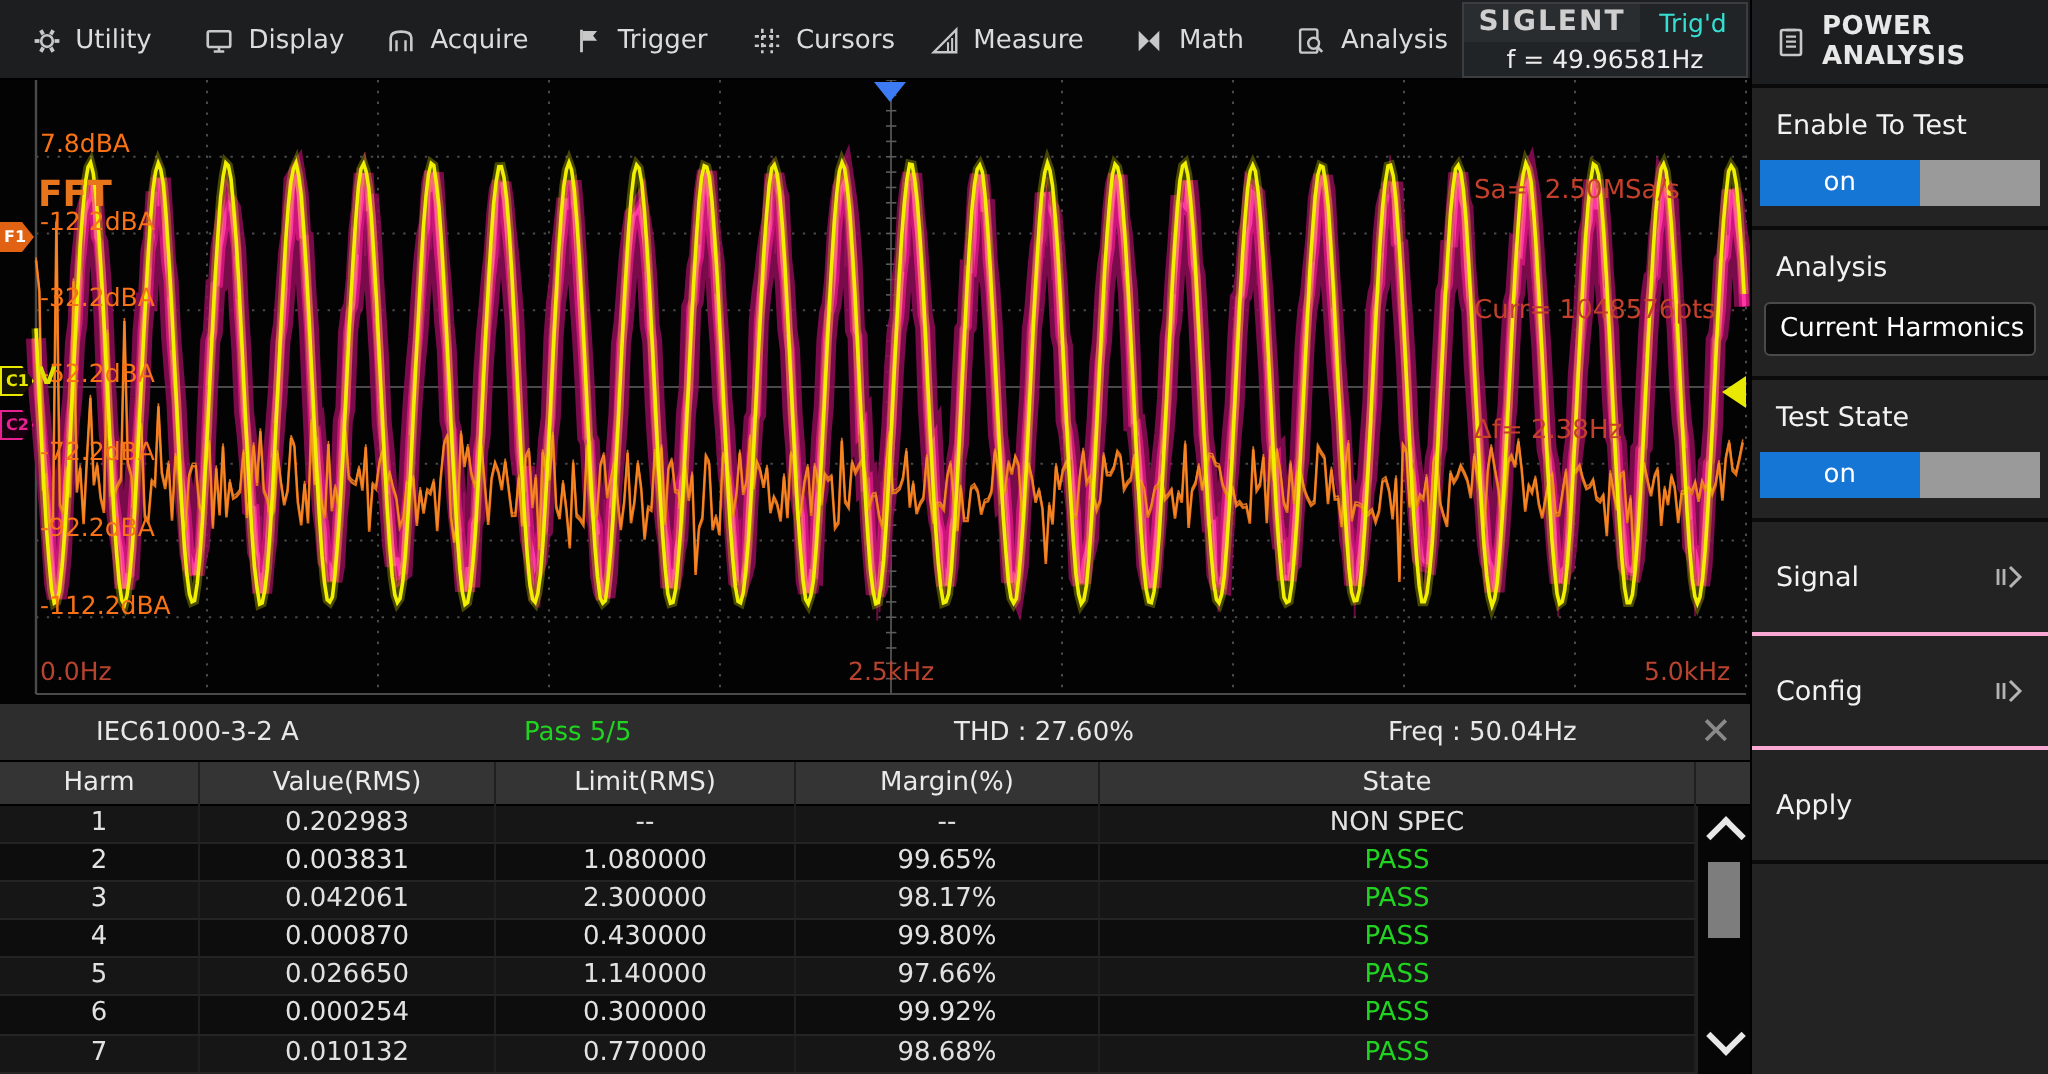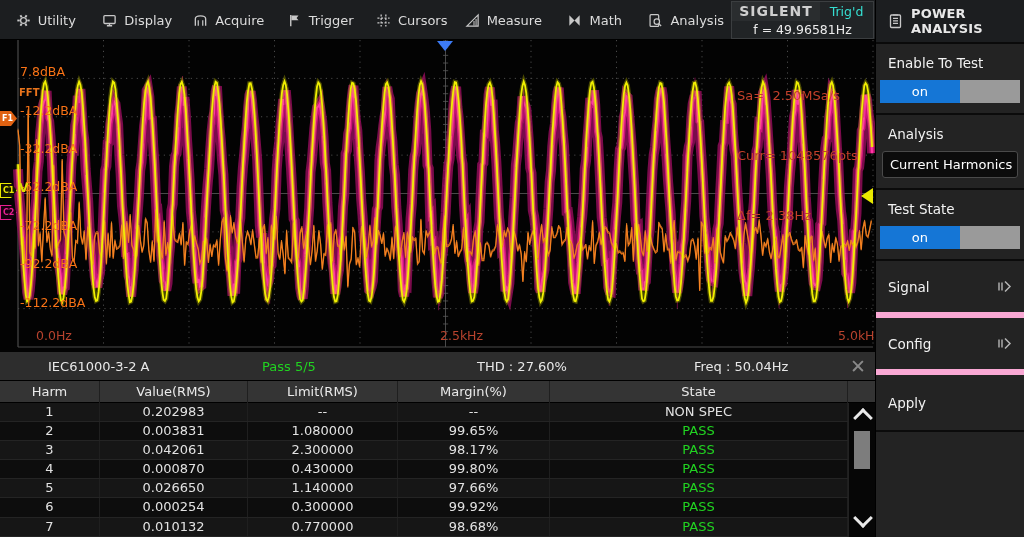--- a/index.html
+++ b/index.html
@@ -16,29 +16,29 @@
              background:#212426;border:1px solid #3b3e40;}
   .sig-row1{display:flex;height:19px;align-items:center;}
   .sig-logo{flex:0 0 88px;text-align:center;color:#cfcfcf;font-weight:bold;font-size:14px;
             letter-spacing:1px;background:#2a2d2f;height:100%;line-height:19px;}
   .trig{flex:1;text-align:center;color:#35dfd2;font-size:12.5px;}
   .sig-row2{height:17px;text-align:center;color:#ececec;font-size:12.5px;line-height:17px;}
   
   .scope{position:absolute;left:0;top:40px;width:875px;height:312px;background:#030303;}
   .scope svg{position:absolute;left:0;top:0;}
   .fft-label{position:absolute;color:#f97316;font-size:12.5px;white-space:nowrap;}
-  .axis-label{position:absolute;color:#b8432e;font-size:12.5px;padding-left:16px;}
+  .axis-label{position:absolute;color:#b8432e;font-size:12.5px;}
   .acq{position:absolute;left:737px;top:6px;color:#c4402b;font-size:13px;line-height:20px;white-space:pre;}
   .chtag{position:absolute;left:0;width:17px;height:15px;font-size:8px;font-weight:bold;
          display:flex;align-items:center;justify-content:flex-start;padding-left:2px;
          clip-path:polygon(0 0,11px 0,17px 50%,11px 100%,0 100%);}
   .tag-f1{background:#e06212;color:#fff;margin-top:22px;}
   .tag-c1{background:#151500;color:#e8e800;border:1px solid #e8e800;}
   .tag-c2{background:#180010;color:#e82090;border:1px solid #e82090;}
-  .fftname{position:absolute;left:19px;color:#e8741c;font-size:10px;font-weight:bold;}
+  .fftname{position:absolute;left:19px;color:#e8741c;font-size:18px;font-weight:bold;}
   .c1unit{position:absolute;left:19px;color:#e0e000;font-size:12px;font-weight:bold;}
   
   .table-area{position:absolute;left:0;top:352px;width:875px;height:185px;background:#0a0a0a;}
   .tstatus{position:absolute;left:0;top:0;width:875px;height:29px;background:#2d2d2d;border-bottom:1px solid #000;}
   .tstatus span{position:absolute;top:0;height:36px;line-height:29px;font-size:13px;color:#e8e8e8;text-align:center;}
   .pass-green{color:#21d421 !important;}
   .tclose{position:absolute;right:5px;top:1px;width:24px;height:27px;color:#8a8a8a;
           font-size:19px;line-height:27px;text-align:center;cursor:default;}
   .thead{position:absolute;left:0;top:29px;width:875px;height:22px;display:flex;background:#343434;border-bottom:1px solid #000;}
   .thead div{height:22px;line-height:22px;text-align:center;font-size:13px;color:#eaeaea;border-right:1px solid #1f1f1f;}
@@ -61,21 +61,21 @@
                 padding-left:13px;color:#e8e8e8;font-size:13px;font-weight:600;letter-spacing:.2px;
                 border-bottom:2px solid #0a0a0a;}
   .sec{border-bottom:2px solid #0b0b0b;background:#232323;padding:8px 4px 10px 4px;}
   .sec-label{color:#f2f2f2;font-size:13.5px;padding:3px 8px 0 8px;}
   .toggle{display:flex;height:23px;margin-top:9px;}
   .toggle .on{width:57%;background:#1576d6;color:#fff;font-size:13px;display:flex;align-items:center;justify-content:center;}
   .toggle .off{flex:1;background:#9a9a9a;}
   .dropdown{margin:9px 2px 0 2px;height:27px;background:#0c0c0c;border:1px solid #4a4a4a;border-radius:3px;
             display:flex;align-items:center;justify-content:space-between;padding:0 7px;color:#fff;font-size:13px;white-space:nowrap;}
   .navrow{height:57px;display:flex;align-items:center;justify-content:space-between;
-          padding:6px 12px;border-bottom:6px solid #f9a8d4;color:#f2f2f2;font-size:13.5px;background:#232323;}
+          padding:6px 12px;border-bottom:2px solid #f9a8d4;color:#f2f2f2;font-size:13.5px;background:#232323;}
   .btnrow{height:57px;display:flex;align-items:center;padding:0 12px;border-bottom:2px solid #0b0b0b;
           color:#f2f2f2;font-size:13.5px;background:#232323;}
 </style>
 </head>
 <body>
 
 <div class="app">
 
   <div class="topbar">
     <div class="menu" id="menu">

